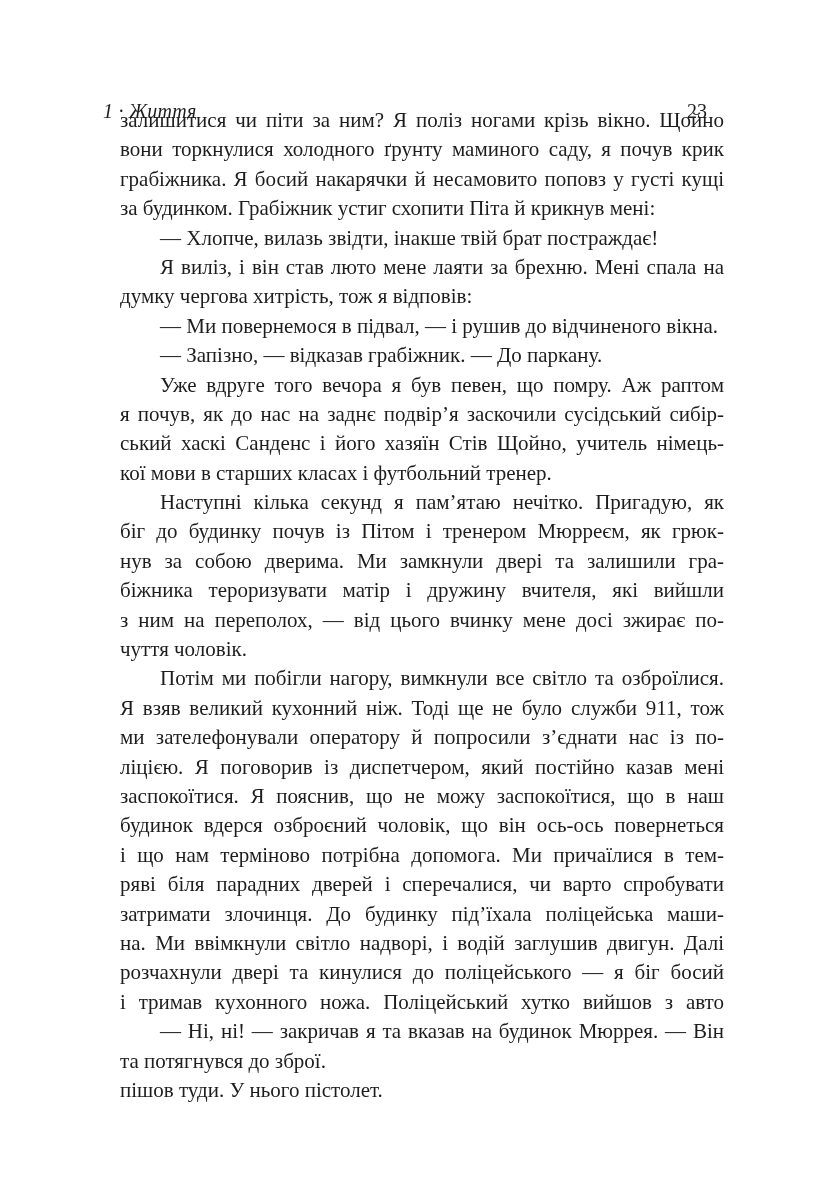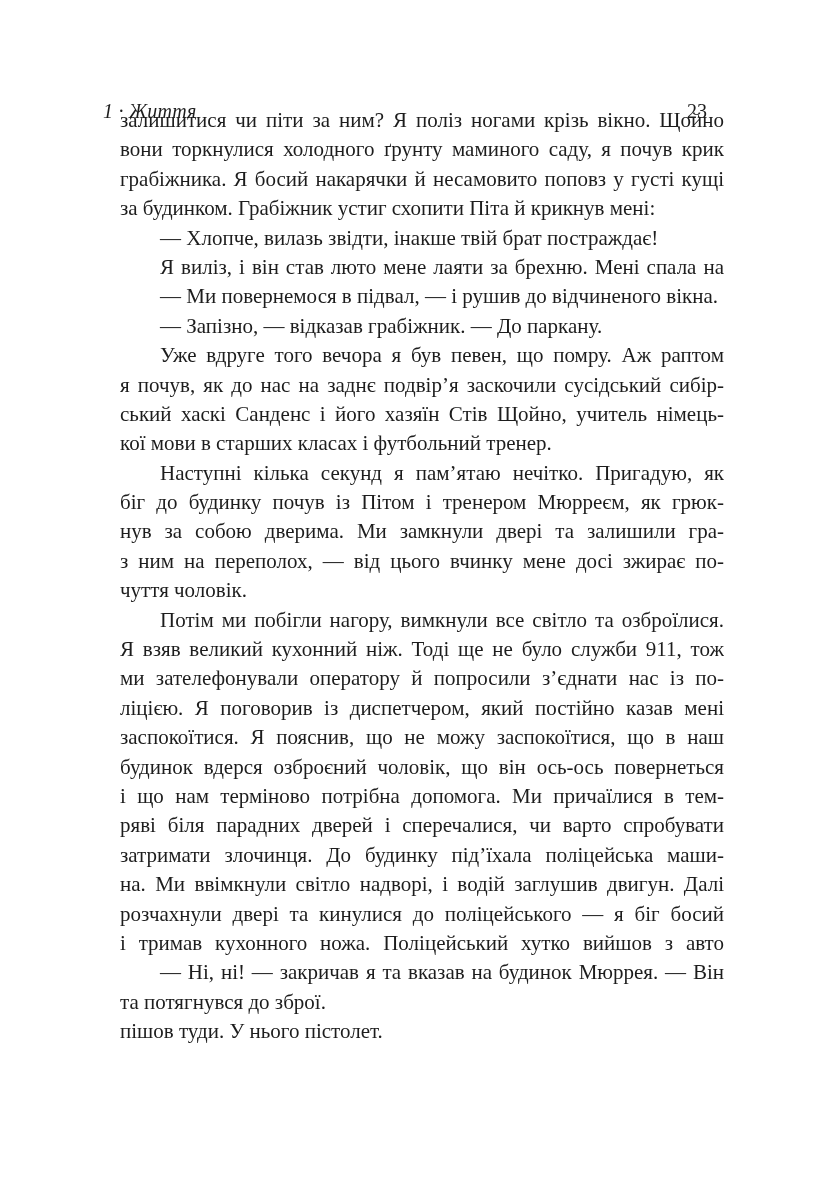--- a/index.html
+++ b/index.html
@@ -69,29 +69,31 @@
     <span class="page-number">23</span>
   </div>
 
   <div class="text-column">
       <div class="line">залишитися чи піти за ним? Я поліз ногами крізь вікно. Щойно</div>
       <div class="line">вони торкнулися холодного ґрунту маминого саду, я почув крик</div>
       <div class="line">грабіжника. Я босий накарячки й несамовито поповз у густі кущі</div>
       <div class="line last">за будинком. Грабіжник устиг схопити Піта й крикнув мені:</div>
       <div class="line last ind">— Хлопче, вилазь звідти, інакше твій брат постраждає!</div>
       <div class="line ind">Я виліз, і він став люто мене лаяти за брехню. Мені спала на</div>
+      <div class="line last">думку чергова хитрість, тож я відповів:</div>
       <div class="line last ind">— Ми повернемося в підвал, — і рушив до відчиненого вікна.</div>
       <div class="line last ind">— Запізно, — відказав грабіжник. — До паркану.</div>
       <div class="line ind">Уже вдруге того вечора я був певен, що помру. Аж раптом</div>
       <div class="line">я почув, як до нас на заднє подвір’я заскочили сусідський сибір-</div>
       <div class="line">ський хаскі Санденс і його хазяїн Стів Щойно, учитель німець-</div>
       <div class="line last">кої мови в старших класах і футбольний тренер.</div>
       <div class="line ind">Наступні кілька секунд я пам’ятаю нечітко. Пригадую, як</div>
       <div class="line">біг до будинку почув із Пітом і тренером Мюрреєм, як грюк-</div>
       <div class="line">нув за собою дверима. Ми замкнули двері та залишили гра-</div>
+      <div class="line">біжника тероризувати матір і дружину вчителя, які вийшли</div>
       <div class="line">з ним на переполох, — від цього вчинку мене досі зжирає по-</div>
       <div class="line last">чуття чоловік.</div>
       <div class="line ind">Потім ми побігли нагору, вимкнули все світло та озброїлися.</div>
       <div class="line">Я взяв великий кухонний ніж. Тоді ще не було служби 911, тож</div>
       <div class="line">ми зателефонували оператору й попросили з’єднати нас із по-</div>
       <div class="line">ліцією. Я поговорив із диспетчером, який постійно казав мені</div>
       <div class="line">заспокоїтися. Я пояснив, що не можу заспокоїтися, що в наш</div>
       <div class="line">будинок вдерся озброєний чоловік, що він ось-ось повернеться</div>
       <div class="line">і що нам терміново потрібна допомога. Ми причаїлися в тем-</div>
       <div class="line">ряві біля парадних дверей і сперечалися, чи варто спробувати</div>

